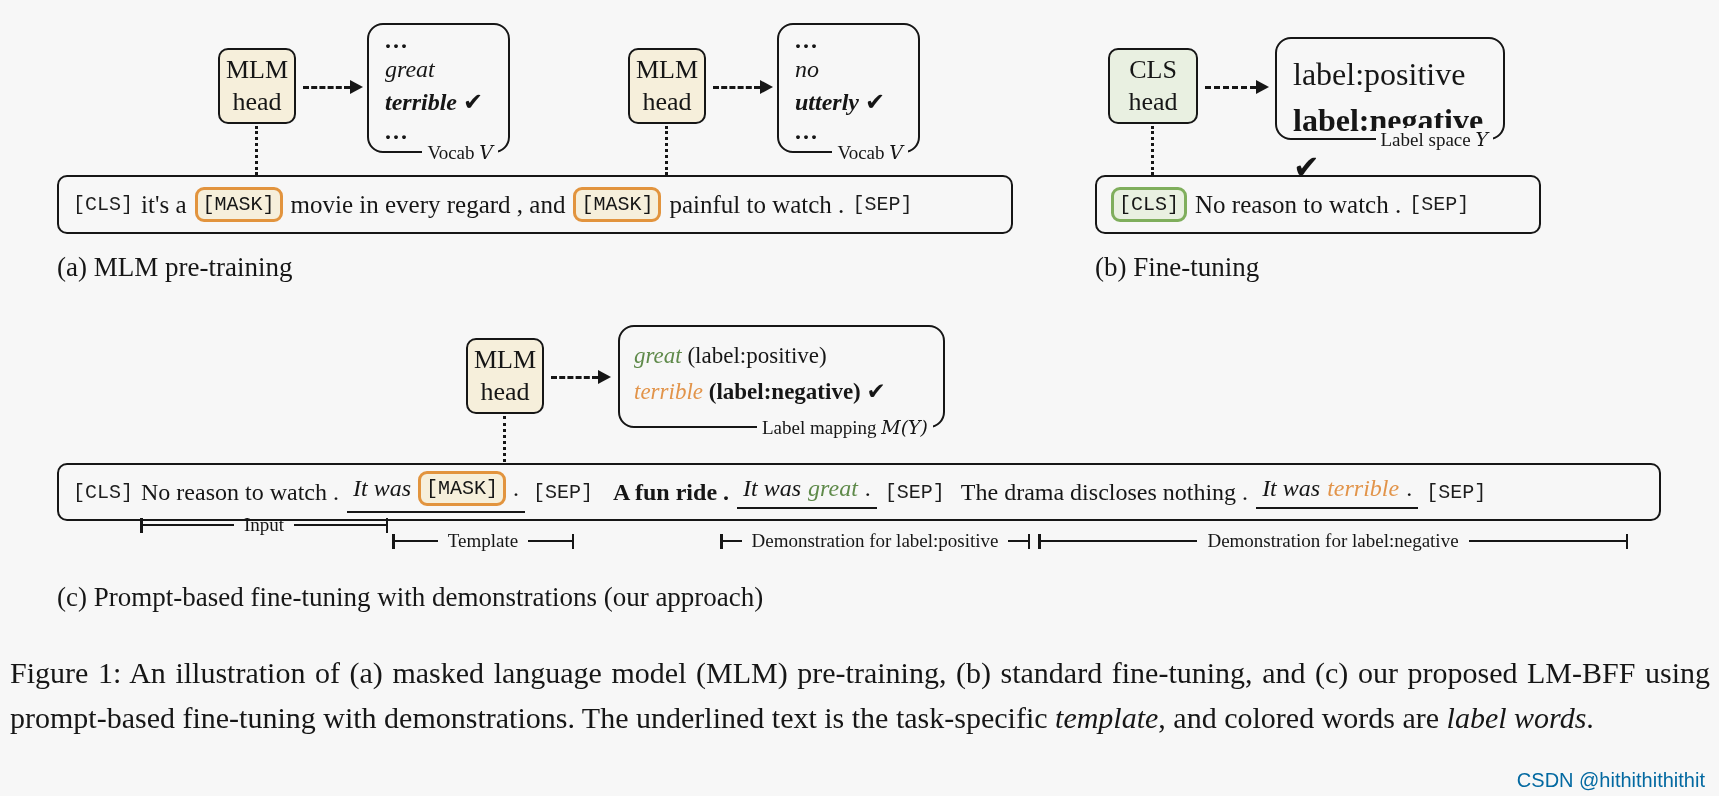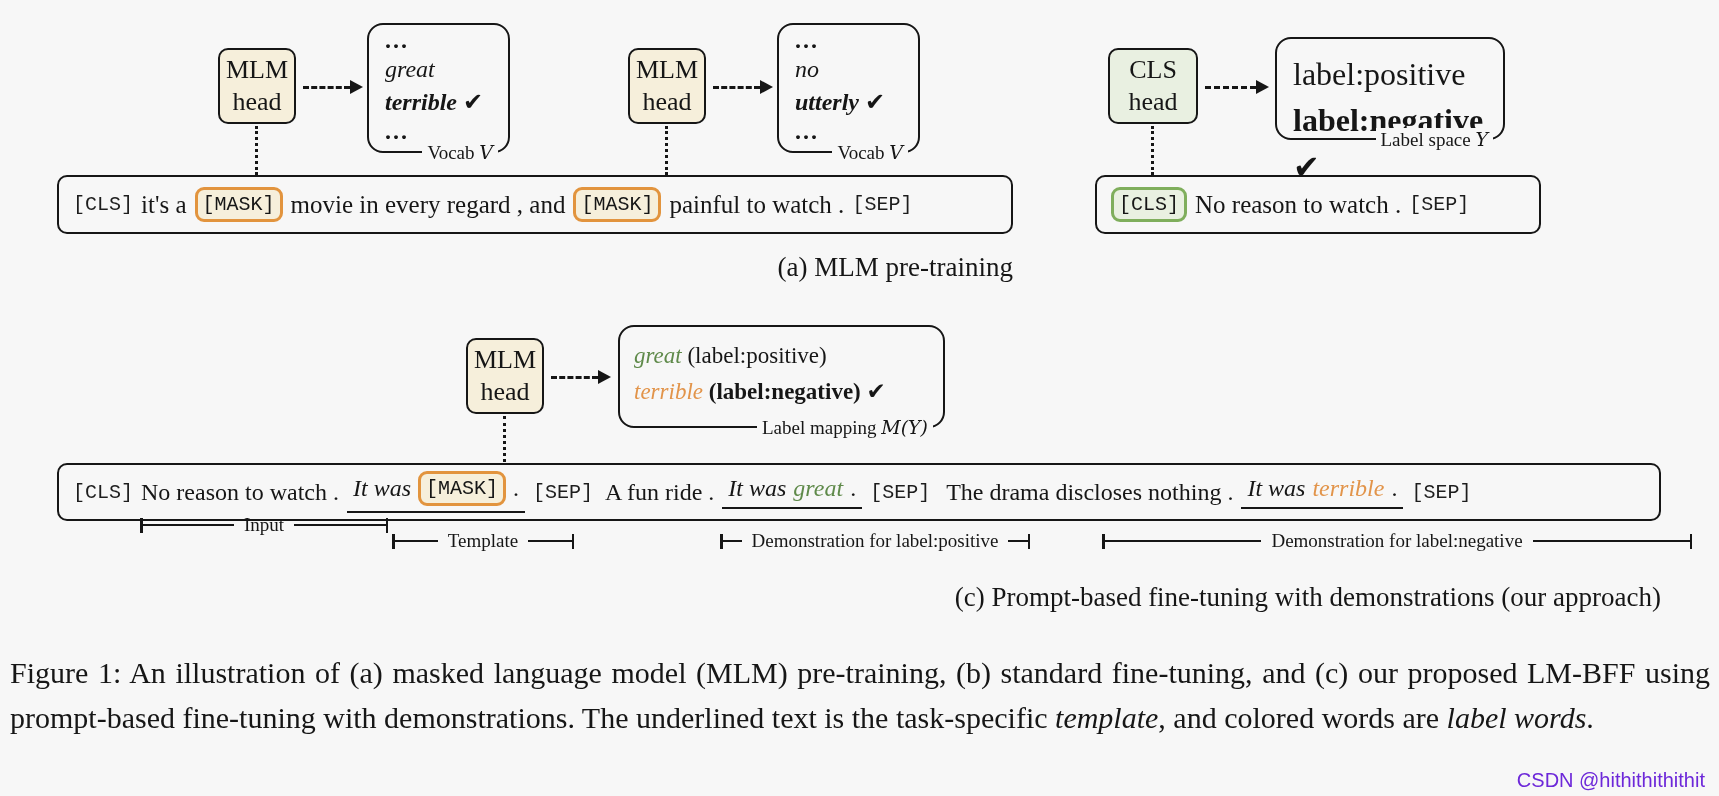--- a/index.html
+++ b/index.html
@@ -38,34 +38,34 @@
   .sent-box{position:absolute;border:2.5px solid var(--ink);border-radius:10px;
     display:flex;align-items:center;padding:0 14px;gap:8px;white-space:nowrap;}
   .mono{font-family:"Liberation Mono",monospace;font-size:20px;color:#1d1d1d;}
   .chip{font-family:"Liberation Mono",monospace;font-size:20px;border-radius:9px;
     padding:3px 5px;display:inline-block;}
   .chip.mask{border:3.5px solid var(--orange);background:var(--cream);}
   .chip.cls{border:3.5px solid var(--green-border);background:var(--green-fill);}
   .t25{font-size:25px;} .t24{font-size:24px;}
   .tpl{display:inline-flex;align-items:center;gap:7px;border-bottom:2.5px solid var(--ink);
     padding:0 6px 5px 6px;}
-  .panel-caption{position:absolute;text-align:right;font-size:27px;}
+  .panel-caption{position:absolute;text-align:left;font-size:27px;}
   .lab-lines{padding:12px 0 0 16px;font-size:32px;line-height:1.45;}
   .map-lines{padding:12px 0 0 14px;font-size:23px;line-height:1.5;white-space:nowrap;}
   .greenw{color:var(--green-text);font-style:italic;}
   .orangew{color:var(--orange-text);font-style:italic;}
   .bold{font-weight:bold;}
   .legend-item{position:absolute;display:flex;align-items:center;height:18px;}
   .legend-item .tick{width:2.5px;height:15px;background:var(--ink);}
   .legend-item .line{flex:1;height:0;border-top:2.5px solid var(--ink);}
   .legend-item .lab{padding:0 10px;font-size:19px;white-space:nowrap;}
   #figure-caption{position:absolute;left:10px;top:650px;width:1700px;
     font-size:30px;line-height:1.5;text-align:justify;}
   #watermark{position:absolute;right:14px;bottom:4px;font-family:"Liberation Sans",sans-serif;
-    font-size:20px;color:#6d28d9;margin-left:48px;}
+    font-size:20px;color:#0369a1;margin-left:48px;}
 </style>
 </head>
 <body>
 
 <div id="stage">
 
   <div class="head-box cream" style="left:218px;top:48px;width:78px;height:76px;">
     <span>MLM</span>
     <span>head</span>
   </div>
@@ -129,20 +129,21 @@
     </div>
     <span class="io-label"><span>Label space</span> <span class="sym">Y</span></span>
   </div>
   <div class="vdot" style="left:1151px;top:126px;height:49px;"></div>
 
   <div class="sent-box t25" style="left:1095px;top:175px;width:446px;height:59px;">
     <span class="chip cls">[CLS]</span>
     <span>No reason to watch .</span>
     <span class="mono">[SEP]</span>
   </div>
+  <div class="panel-caption" style="left:1095px;top:252px;width:446px;">(b) Fine-tuning</div>
 
   <div class="head-box cream" style="left:466px;top:338px;width:78px;height:76px;">
     <span>MLM</span>
     <span>head</span>
   </div>
   <div class="arrow" style="left:551px;top:370px;width:60px;">
     <div class="dash"></div>
     <div class="tip"></div>
   </div>
   <div class="io-box" style="left:618px;top:325px;width:327px;height:103px;">
@@ -156,21 +157,21 @@
 
   <div class="sent-box t24" style="left:57px;top:463px;width:1604px;height:58px;">
     <span class="mono">[CLS]</span>
     <span>No reason to watch .</span>
     <span class="tpl">
       <span class="w-it">It was</span>
       <span class="chip mask">[MASK]</span>
       <span>.</span>
     </span>
     <span class="mono">[SEP]</span>
-    <span style="margin-left:4px;">A fun ride .</span>
+    <span style="margin-left:12px;font-weight:bold;">A fun ride .</span>
     <span class="tpl">
       <span class="w-it">It was</span>
       <span class="greenw">great</span>
       <span>.</span>
     </span>
     <span class="mono">[SEP]</span>
     <span style="margin-left:8px;">The drama discloses nothing .</span>
     <span class="tpl">
       <span class="w-it">It was</span>
       <span class="orangew">terrible</span>
@@ -193,21 +194,21 @@
     <div class="line"></div>
       <div class="tick"></div>
   </div>
   <div class="legend-item" style="left:680px;top:532px;width:350px;padding-left:40px;">
     <div class="tick"></div>
       <div class="line"></div>
     <span class="lab">Demonstration for label:positive</span>
     <div class="line"></div>
       <div class="tick"></div>
   </div>
-  <div class="legend-item" style="left:1102px;top:532px;width:590px;">
+  <div class="legend-item" style="left:1038px;top:532px;width:590px;">
     <div class="tick"></div>
       <div class="line"></div>
     <span class="lab">Demonstration for label:negative</span>
     <div class="line"></div>
       <div class="tick"></div>
   </div>
 
   <div class="panel-caption" style="left:57px;top:582px;width:1604px;">(c) Prompt-based fine-tuning with demonstrations (our approach)</div>
 
   <div id="figure-caption"><span>Figure 1: An illustration of (a) masked language model (MLM) pre-training, (b) standard fine-tuning, and (c) our proposed LM-BFF using prompt-based fine-tuning with demonstrations. The underlined text is the task-specific </span><i>template</i><span>, and colored words are </span><i>label words</i><span>.</span></div>

